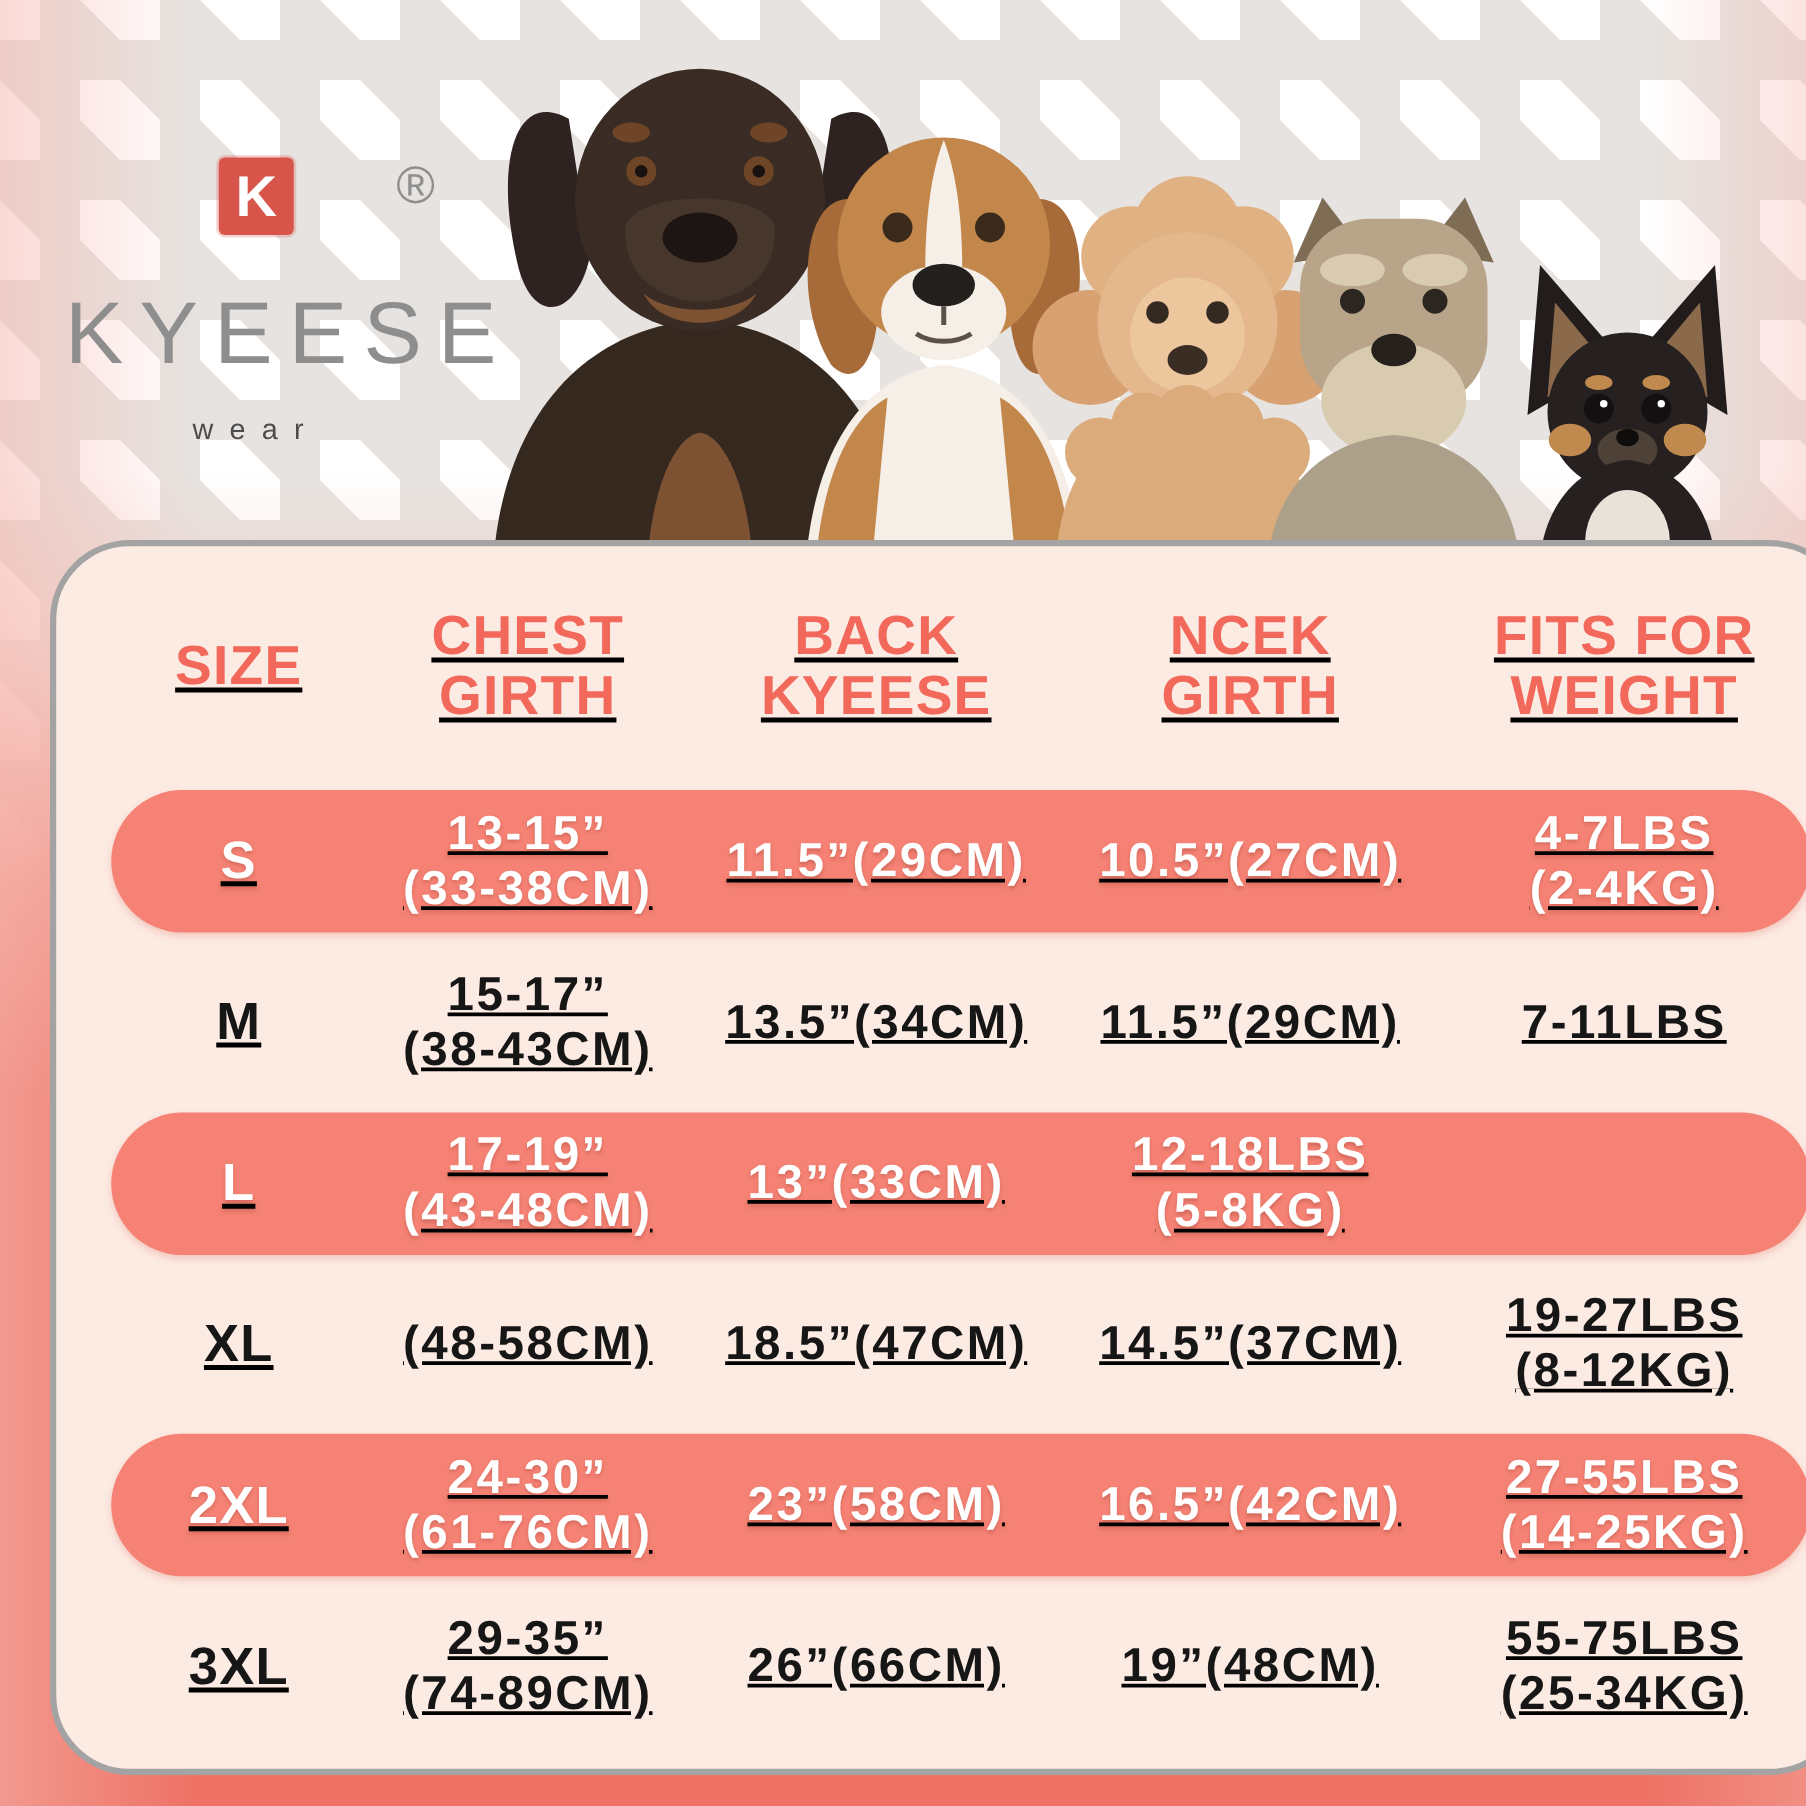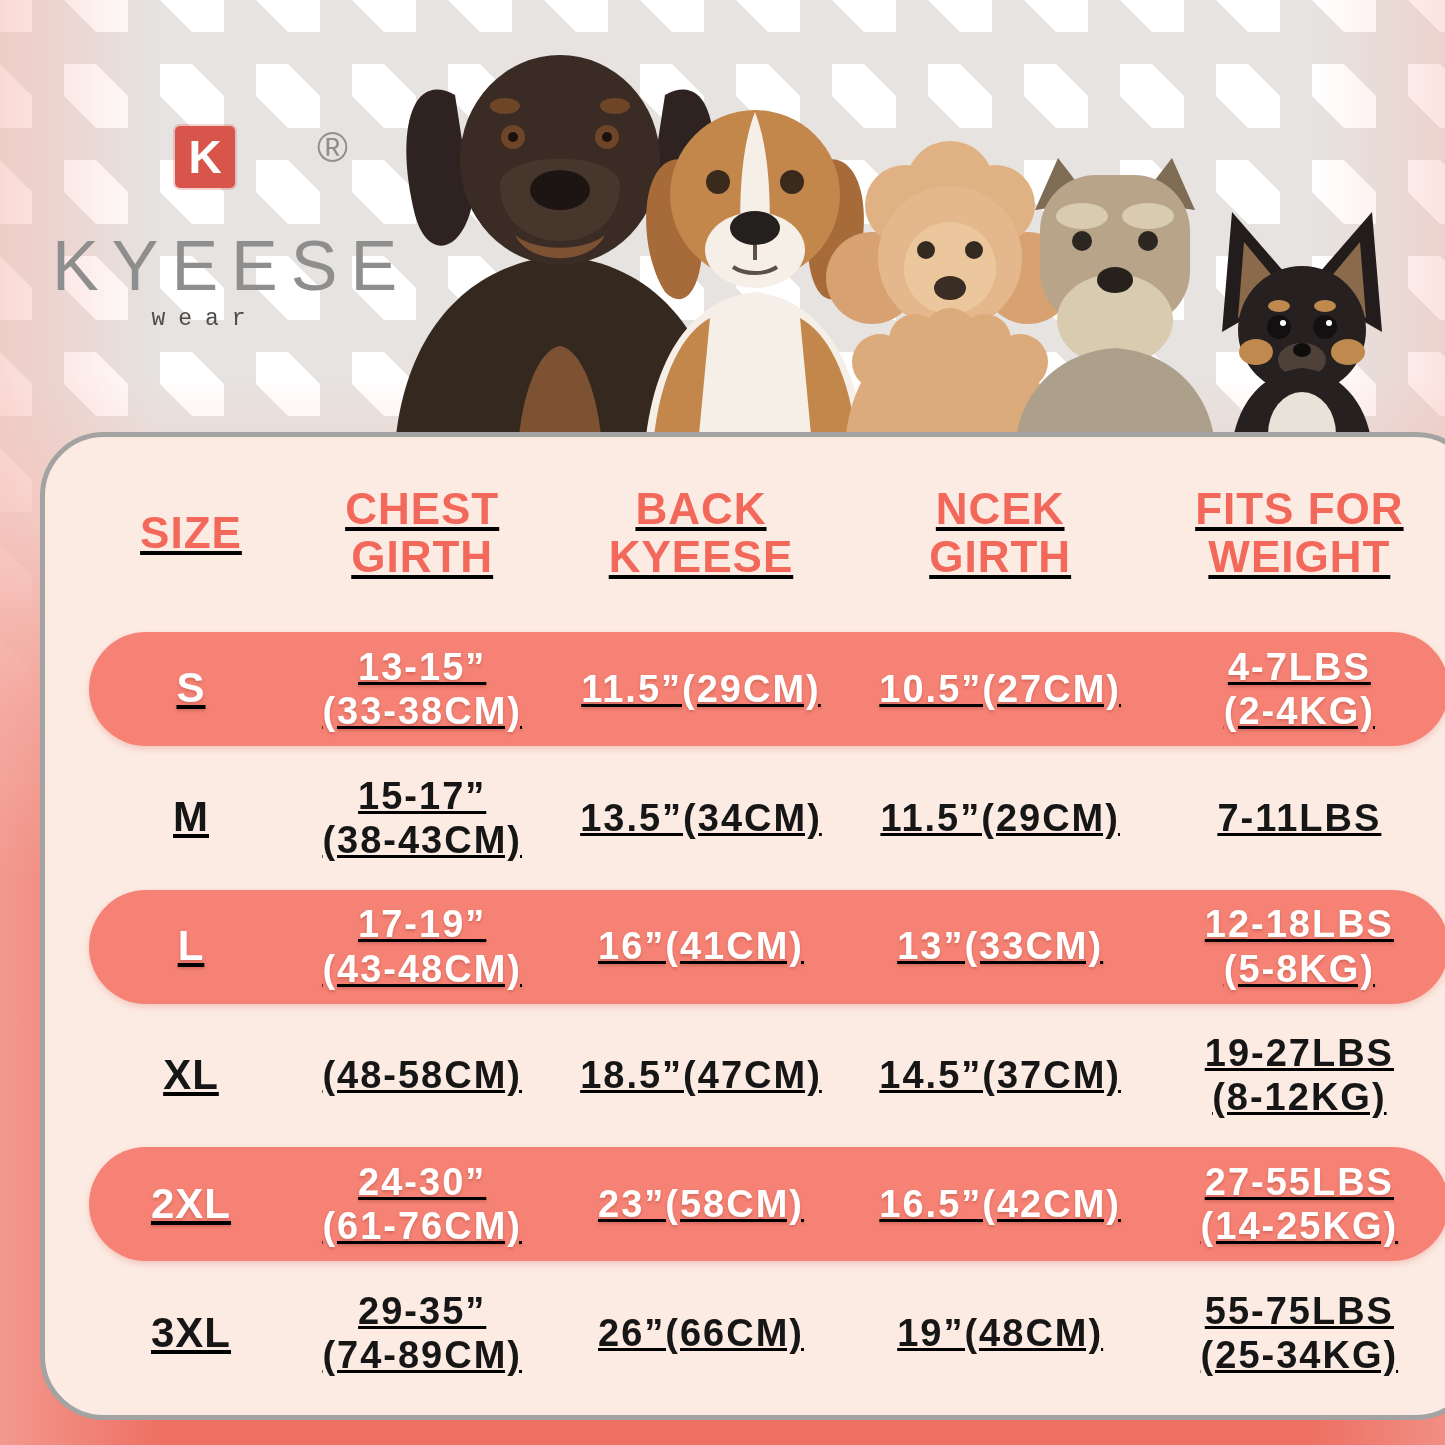--- a/index.html
+++ b/index.html
@@ -21,21 +21,21 @@
   
   .logo{position:absolute;left:52px;top:126px;width:306px;text-align:center;z-index:2;}
   .logo-mark{position:relative;width:100%;height:74px;}
   .logo-k{
     position:absolute;left:123px;top:0;width:60px;height:62px;background:#d8554b;
     color:#ffffff;font-weight:bold;font-size:46px;line-height:62px;text-align:center;
     border-radius:5px;box-shadow:0 0 0 2px rgba(216,85,75,0.25);
   }
   .logo-reg{position:absolute;right:10px;top:-2px;font-size:42px;color:#8f8f8f;}
   .logo-name{margin-top:26px;font-size:70px;color:#8e8e8e;letter-spacing:13px;font-weight:500;}
-  .logo-sub{margin-top:0;font-size:23px;color:#4c4c4c;letter-spacing:13px;font-weight:500;font-family:Liberation Mono, monospace;}
+  .logo-sub{margin-top:24px;font-size:23px;color:#4c4c4c;letter-spacing:13px;font-weight:500;}
   
   .panel{
     position:absolute;left:40px;top:432px;width:1440px;height:988px;z-index:3;
     background:#fcebe3;border:5px solid #a3a3a3;border-radius:64px;box-sizing:border-box;
     padding:12px 0 10px 0;display:flex;flex-direction:column;text-decoration:underline;
   }
   .grid-row{display:grid;grid-template-columns:15% 19% 22% 22% 22%;align-items:center;}
   .header-row{height:168px;margin:0 26px 0 44px;}
   .header-cell{
     text-align:center;color:#f2685b;font-weight:bold;font-size:44px;line-height:1.1;
@@ -216,21 +216,20 @@
         <span>7-11LBS</span>
       </div>
     </div>
 
     <div class="grid-row row highlight">
       <div class="cell size">L</div>
       <div class="cell">
         <span>17-19”</span>
         <span>(43-48CM)</span>
       </div>
-      <div class="cell">16”(41CM)</div>
       <div class="cell">13”(33CM)</div>
       <div class="cell">
         <span>12-18LBS</span>
         <span>(5-8KG)</span>
       </div>
     </div>
 
     <div class="grid-row row">
       <div class="cell size">XL</div>
       <div class="cell">

